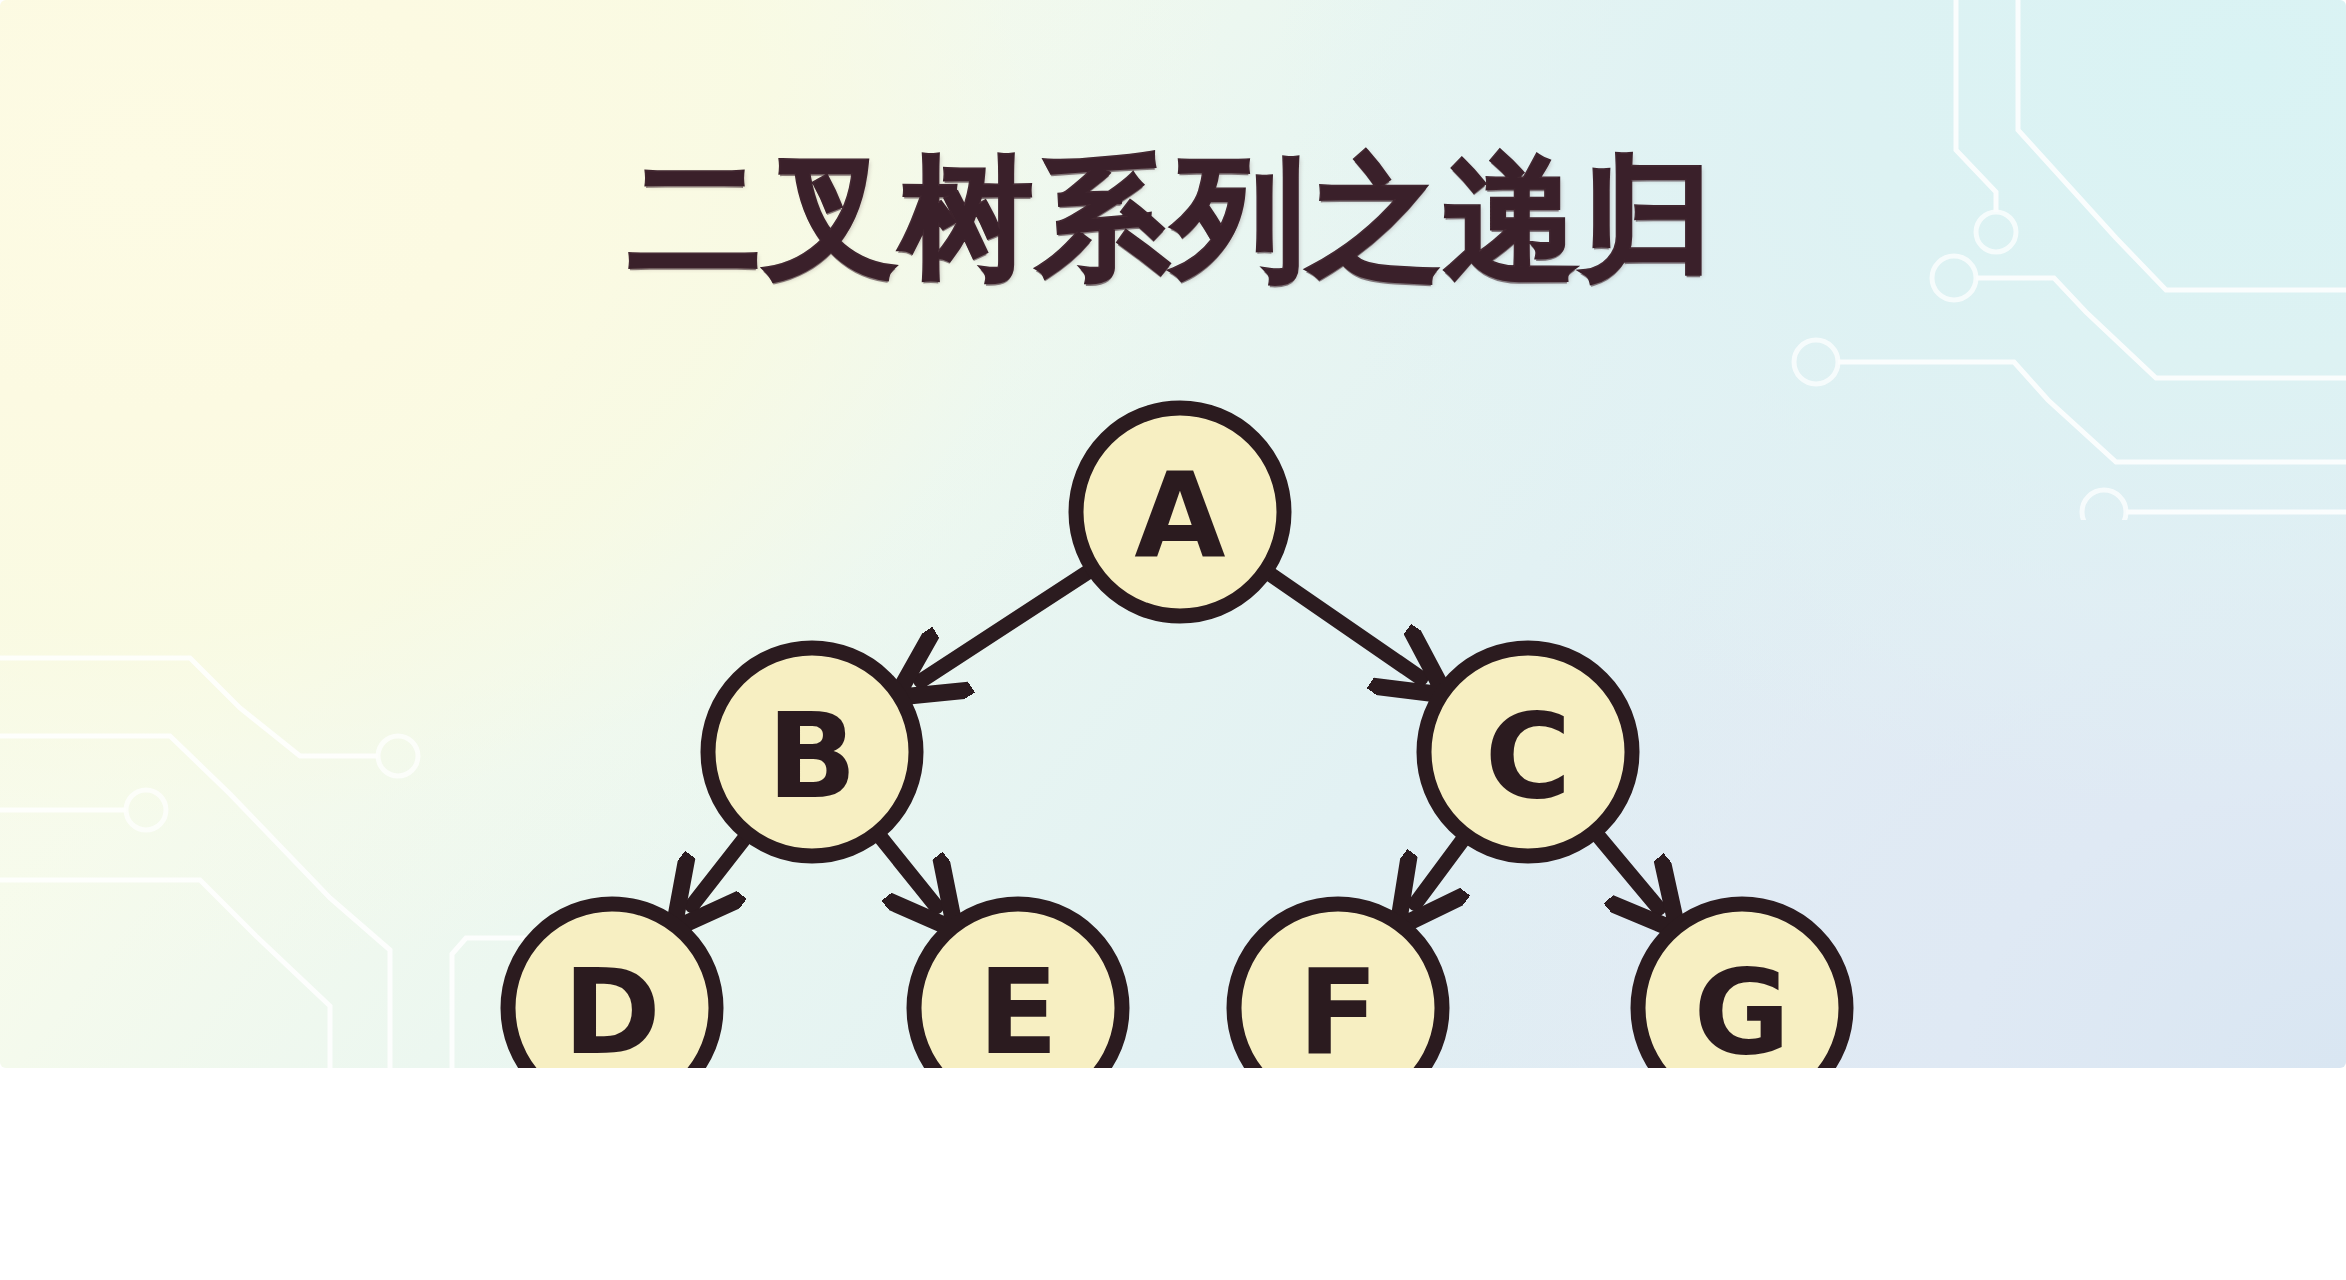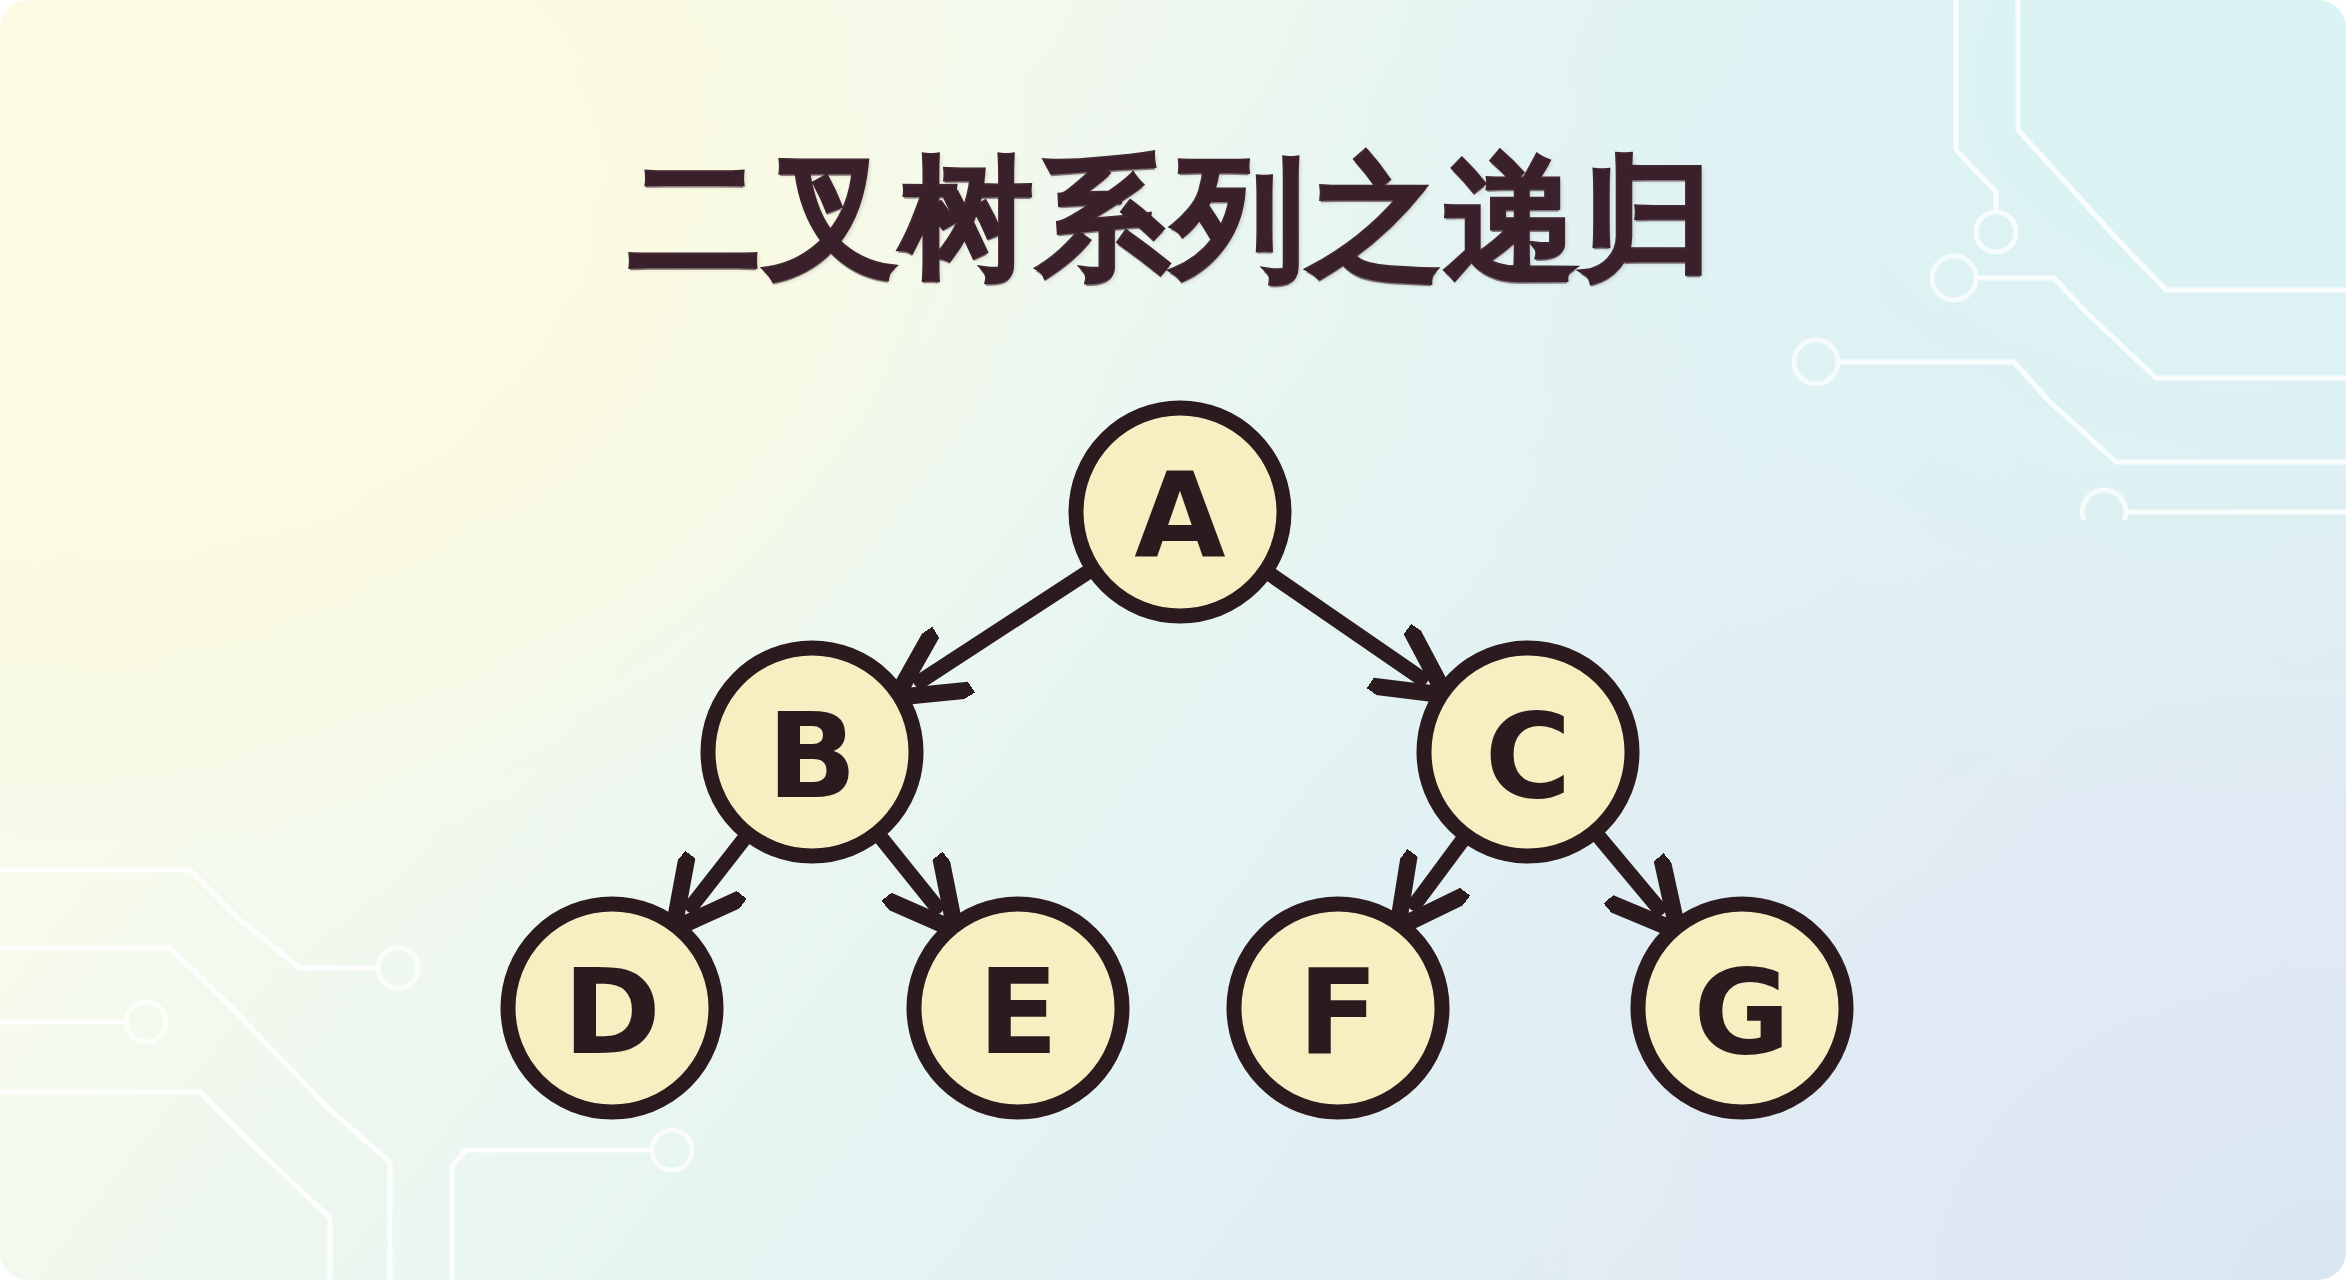--- a/index.html
+++ b/index.html
@@ -10,22 +10,22 @@
   body {
     width: 2346px;
     height: 1280px;
     overflow: hidden;
     font-family: "Liberation Sans", sans-serif;
   }
 
   #card {
     position: relative;
     width: 2346px;
-    height: 1280px;
-    border-radius: 28px;
+    height: 1068px;
+    border-radius: 6px;
     overflow: hidden;
     background:
       radial-gradient(ellipse 1500px 1100px at 6% 16%, #fdfbe4 0%, #fcfae2 22%, rgba(250,250,224,0.72) 42%, rgba(245,250,235,0.25) 60%, rgba(240,248,244,0) 74%),
       radial-gradient(ellipse 1300px 1000px at 96% 6%, #d9f3f4 0%, #ddf2f3 30%, rgba(224,242,244,0.5) 55%, rgba(230,243,246,0) 75%),
       radial-gradient(ellipse 1200px 900px at 100% 100%, #d9e6f2 0%, #dfe9f4 32%, rgba(226,235,245,0.45) 58%, rgba(232,240,248,0) 78%),
       linear-gradient(128deg, #fcfbe6 0%, #f7fbec 22%, #e9f6f1 44%, #e2f1f3 62%, #dfeaf3 82%, #dde6f1 100%);
   }
 
   
   #circuit-top-right, #circuit-bottom-left {

